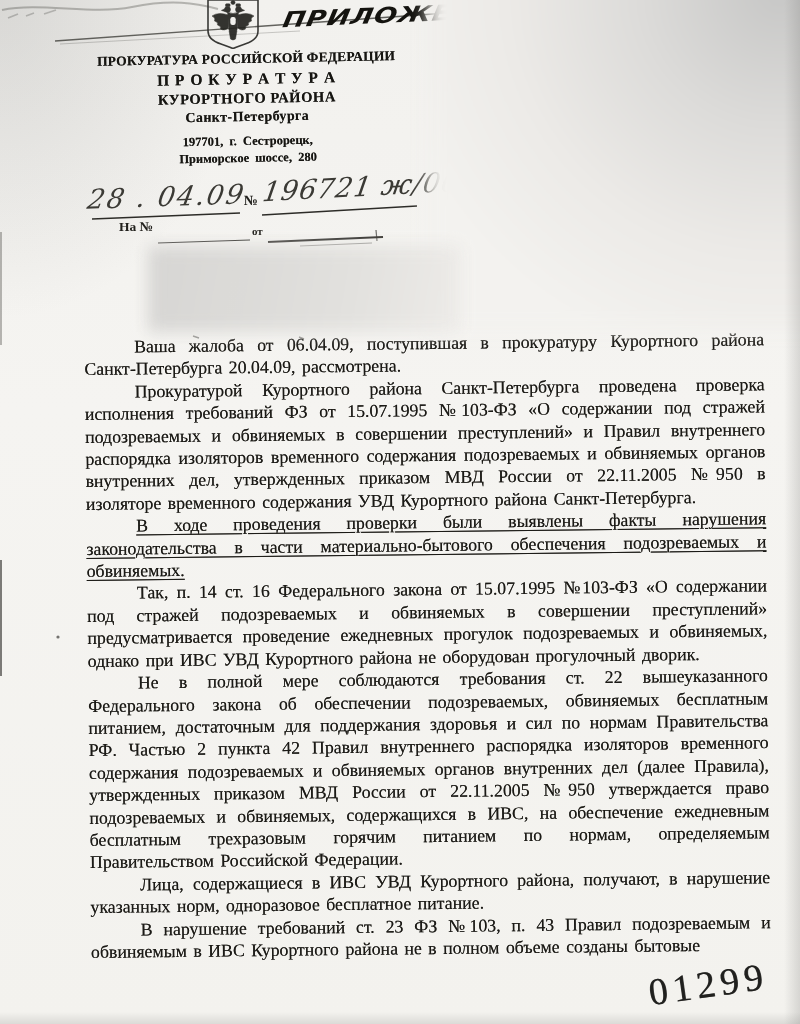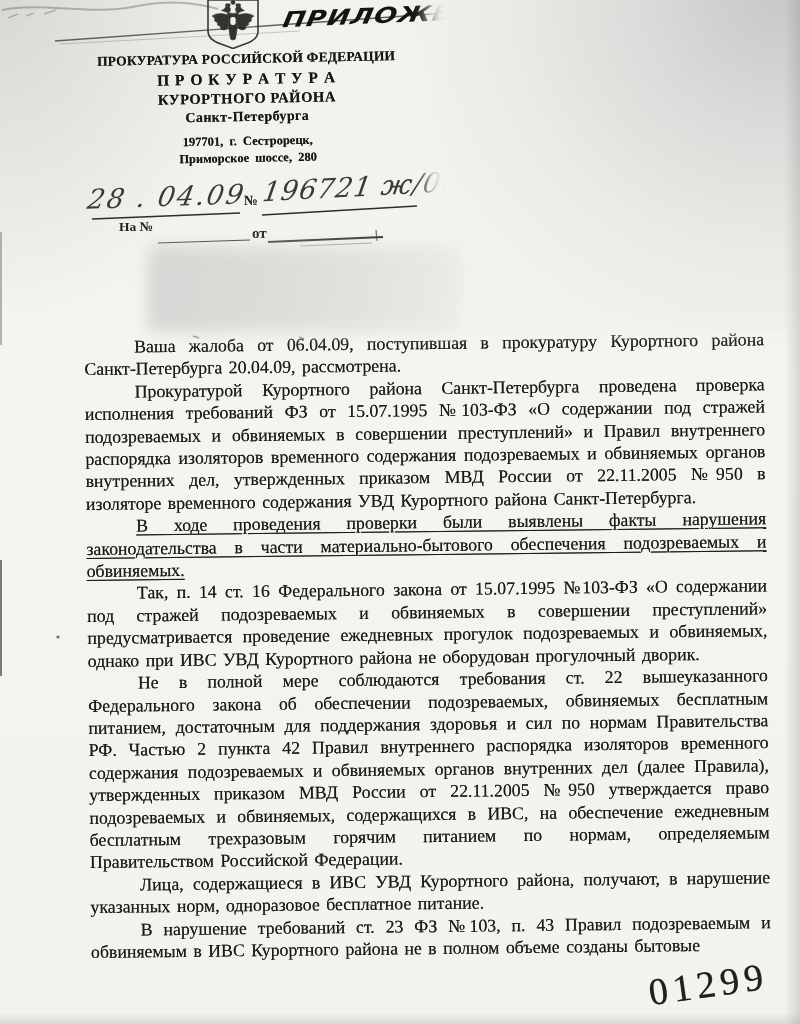--- a/index.html
+++ b/index.html
@@ -51,21 +51,21 @@
   .hw{
     font-family:"DejaVu Serif", serif;font-style:italic;color:#3b3a35;
     white-space:nowrap;z-index:3;
   }
   .hw-date{left:88px;top:181px;font-size:27px;letter-spacing:2px;
     transform:rotate(-2deg) skewX(-12deg);}
   .numero{left:244px;top:193px;font-size:14px;font-weight:700;z-index:3;color:#22211d;}
   .hw-number{left:263px;top:171px;font-size:27px;letter-spacing:1px;
     transform:rotate(-3deg) skewX(-12deg);}
   .na-label{left:119px;top:219px;font-size:13.5px;font-weight:700;z-index:3;color:#22211d;}
-  .ot-label{left:252px;top:225px;font-size:15px;font-weight:700;z-index:3;color:#22211d;}
+  .ot-label{left:252px;top:225px;font-size:11px;font-weight:700;z-index:3;color:#22211d;}
   
   .body-copy{
     left:84px;top:336px;width:680px;z-index:3;
     transform:rotate(-.65deg);transform-origin:0 0;
     font-size:17.8px;line-height:22.4px;text-align:justify;
     color:#1b1a16;text-shadow:0 0 .4px rgba(20,18,14,.75);word-spacing:2px;
   }
   .body-copy p{margin:0;text-indent:50px;}
   .body-copy p.underlined{
     text-decoration:underline;text-decoration-thickness:1.3px;text-underline-offset:3px;

